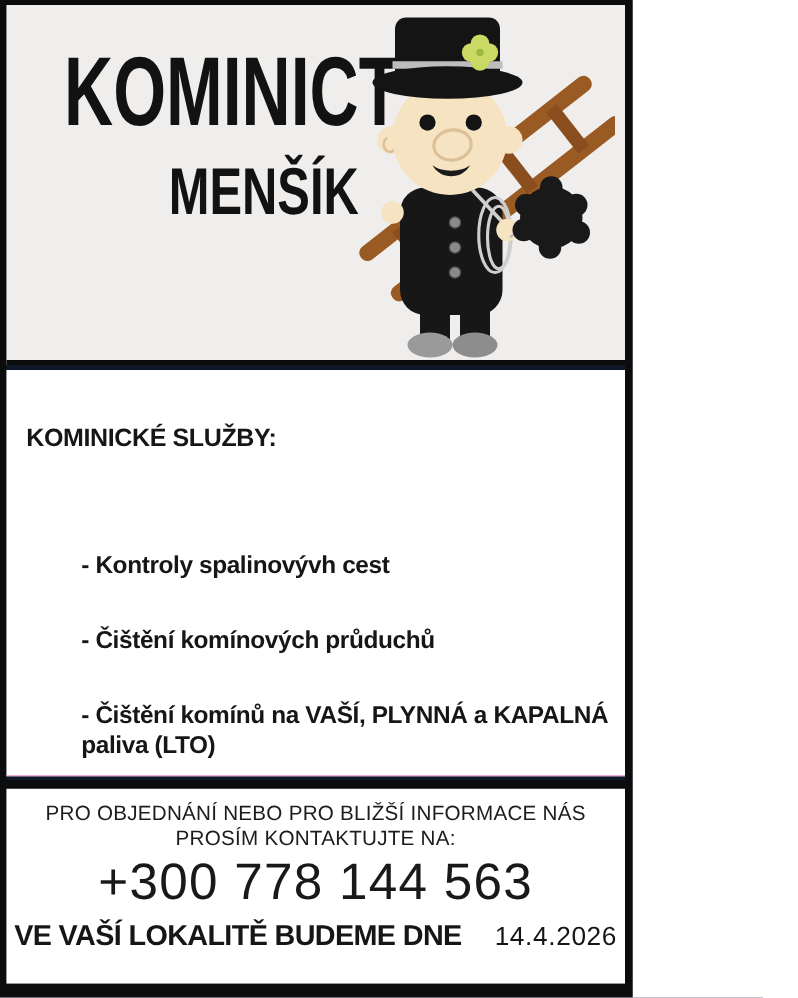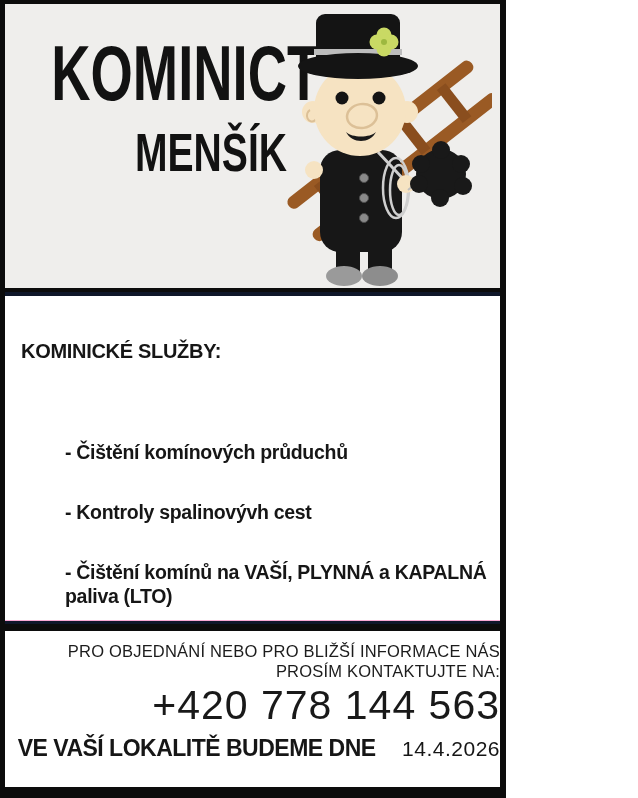--- a/index.html
+++ b/index.html
@@ -43,21 +43,21 @@
   .svc-heading { font-size:20px; line-height:22px; }
   .svc-list { list-style:none; margin:6px 0 0 44px; }
   .svc-list li { font-size:19.5px; line-height:24px; }
   .price-line { margin-top:4px; font-size:25px; line-height:28px; }
   .price-note { font-size:19.5px; line-height:22px; }
 
   
   .divider-bar { position:absolute; left:0; right:0; top:620px; height:7px; background:#0c0c0c; }
 
   
-  .contact { position:absolute; left:0; right:0; top:627px; bottom:0; background:#fff; text-align:right; }
+  .contact { position:absolute; left:0; right:0; top:627px; bottom:0; background:#fff; text-align:center; }
   .contact-intro { margin-top:10px; font-size:16.5px; line-height:20px; letter-spacing:0.2px; color:#1c1c1c; }
   .contact-phone { margin-top:2px; font-size:41px; line-height:44px; font-weight:400; color:#191919; letter-spacing:1px; }
   .contact-fb { margin-top:2px; font-size:17.5px; line-height:21px; color:#222; }
   .visit-row { margin-top:4px; white-space:nowrap; }
   .visit-label { display:inline-block; font-size:23px; line-height:34px; font-weight:700; letter-spacing:-0.5px; vertical-align:baseline; }
   .visit-date { display:inline-block; margin-left:22px; font-size:21px; font-weight:400; letter-spacing:0.5px; vertical-align:baseline; }
 </style>
 </head>
 <body>
 
@@ -135,35 +135,35 @@
         <circle cx="84" cy="172" r="4.5"></circle>
         <circle cx="84" cy="192" r="4.5"></circle>
         <circle cx="84" cy="212" r="4.5"></circle>
       </g>
     </svg>
   </div>
 
   <div class="services">
     <div class="svc-heading">KOMINICKÉ SLUŽBY:</div>
     <ul class="svc-list">
+      <li>- Kontroly spalinovývh cest</li>
       <li>- Čištění komínových průduchů</li>
-      <li>- Kontroly spalinovývh cest</li>
       <li>- Čištění komínů na VAŠÍ, PLYNNÁ a KAPALNÁ paliva (LTO)</li>
     </ul>
     <div class="price-line">CENA 460Kč/ průduch</div>
     <div class="price-note">- cena zahrnuje vyčištění, kontrolu a zprávu  platnou 1 rok</div>
 
     
     
   </div>
 
   <div class="divider-bar"></div>
 
   <div class="contact">
     <div class="contact-intro">PRO OBJEDNÁNÍ NEBO PRO BLIŽŠÍ INFORMACE NÁS PROSÍM KONTAKTUJTE NA:</div>
-    <div class="contact-phone">+420 778 144 563</div>
+    <div class="contact-phone">+300 778 144 563</div>
     <div class="visit-row">
       <span class="visit-label">VE VAŠÍ LOKALITĚ BUDEME DNE</span>
       <span class="visit-date">14.4.2026</span>
     </div>
   </div>
 
 </div>
 
 </body></html>

